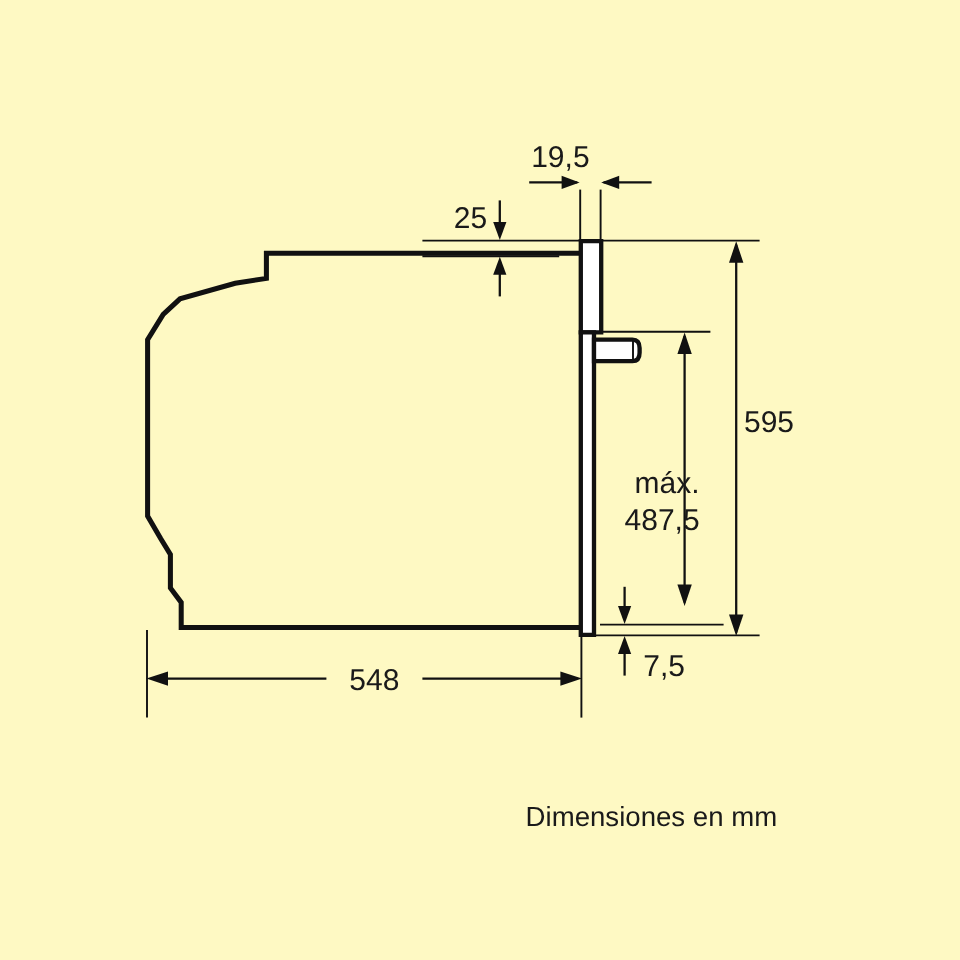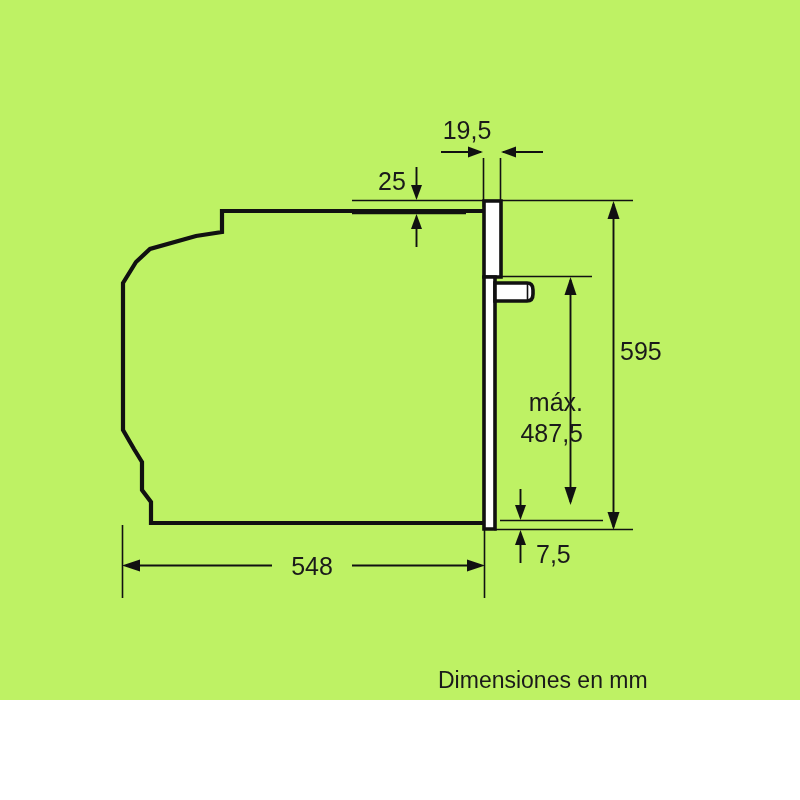--- a/index.html
+++ b/index.html
@@ -10,22 +10,22 @@
   }
   body {
     width: 800px;
     height: 800px;
     font-family: "Liberation Sans", sans-serif;
     overflow: hidden;
   }
   #drawing-root {
     position: relative;
     width: 800px;
-    height: 700px;
-    background: #bef264;
+    height: 800px;
+    background: #fef9c3;
   }
   #tech-svg {
     position: absolute;
     left: 0;
     top: 0;
     width: 800px;
     height: 800px;
     display: block;
   }
   .dim-text {

